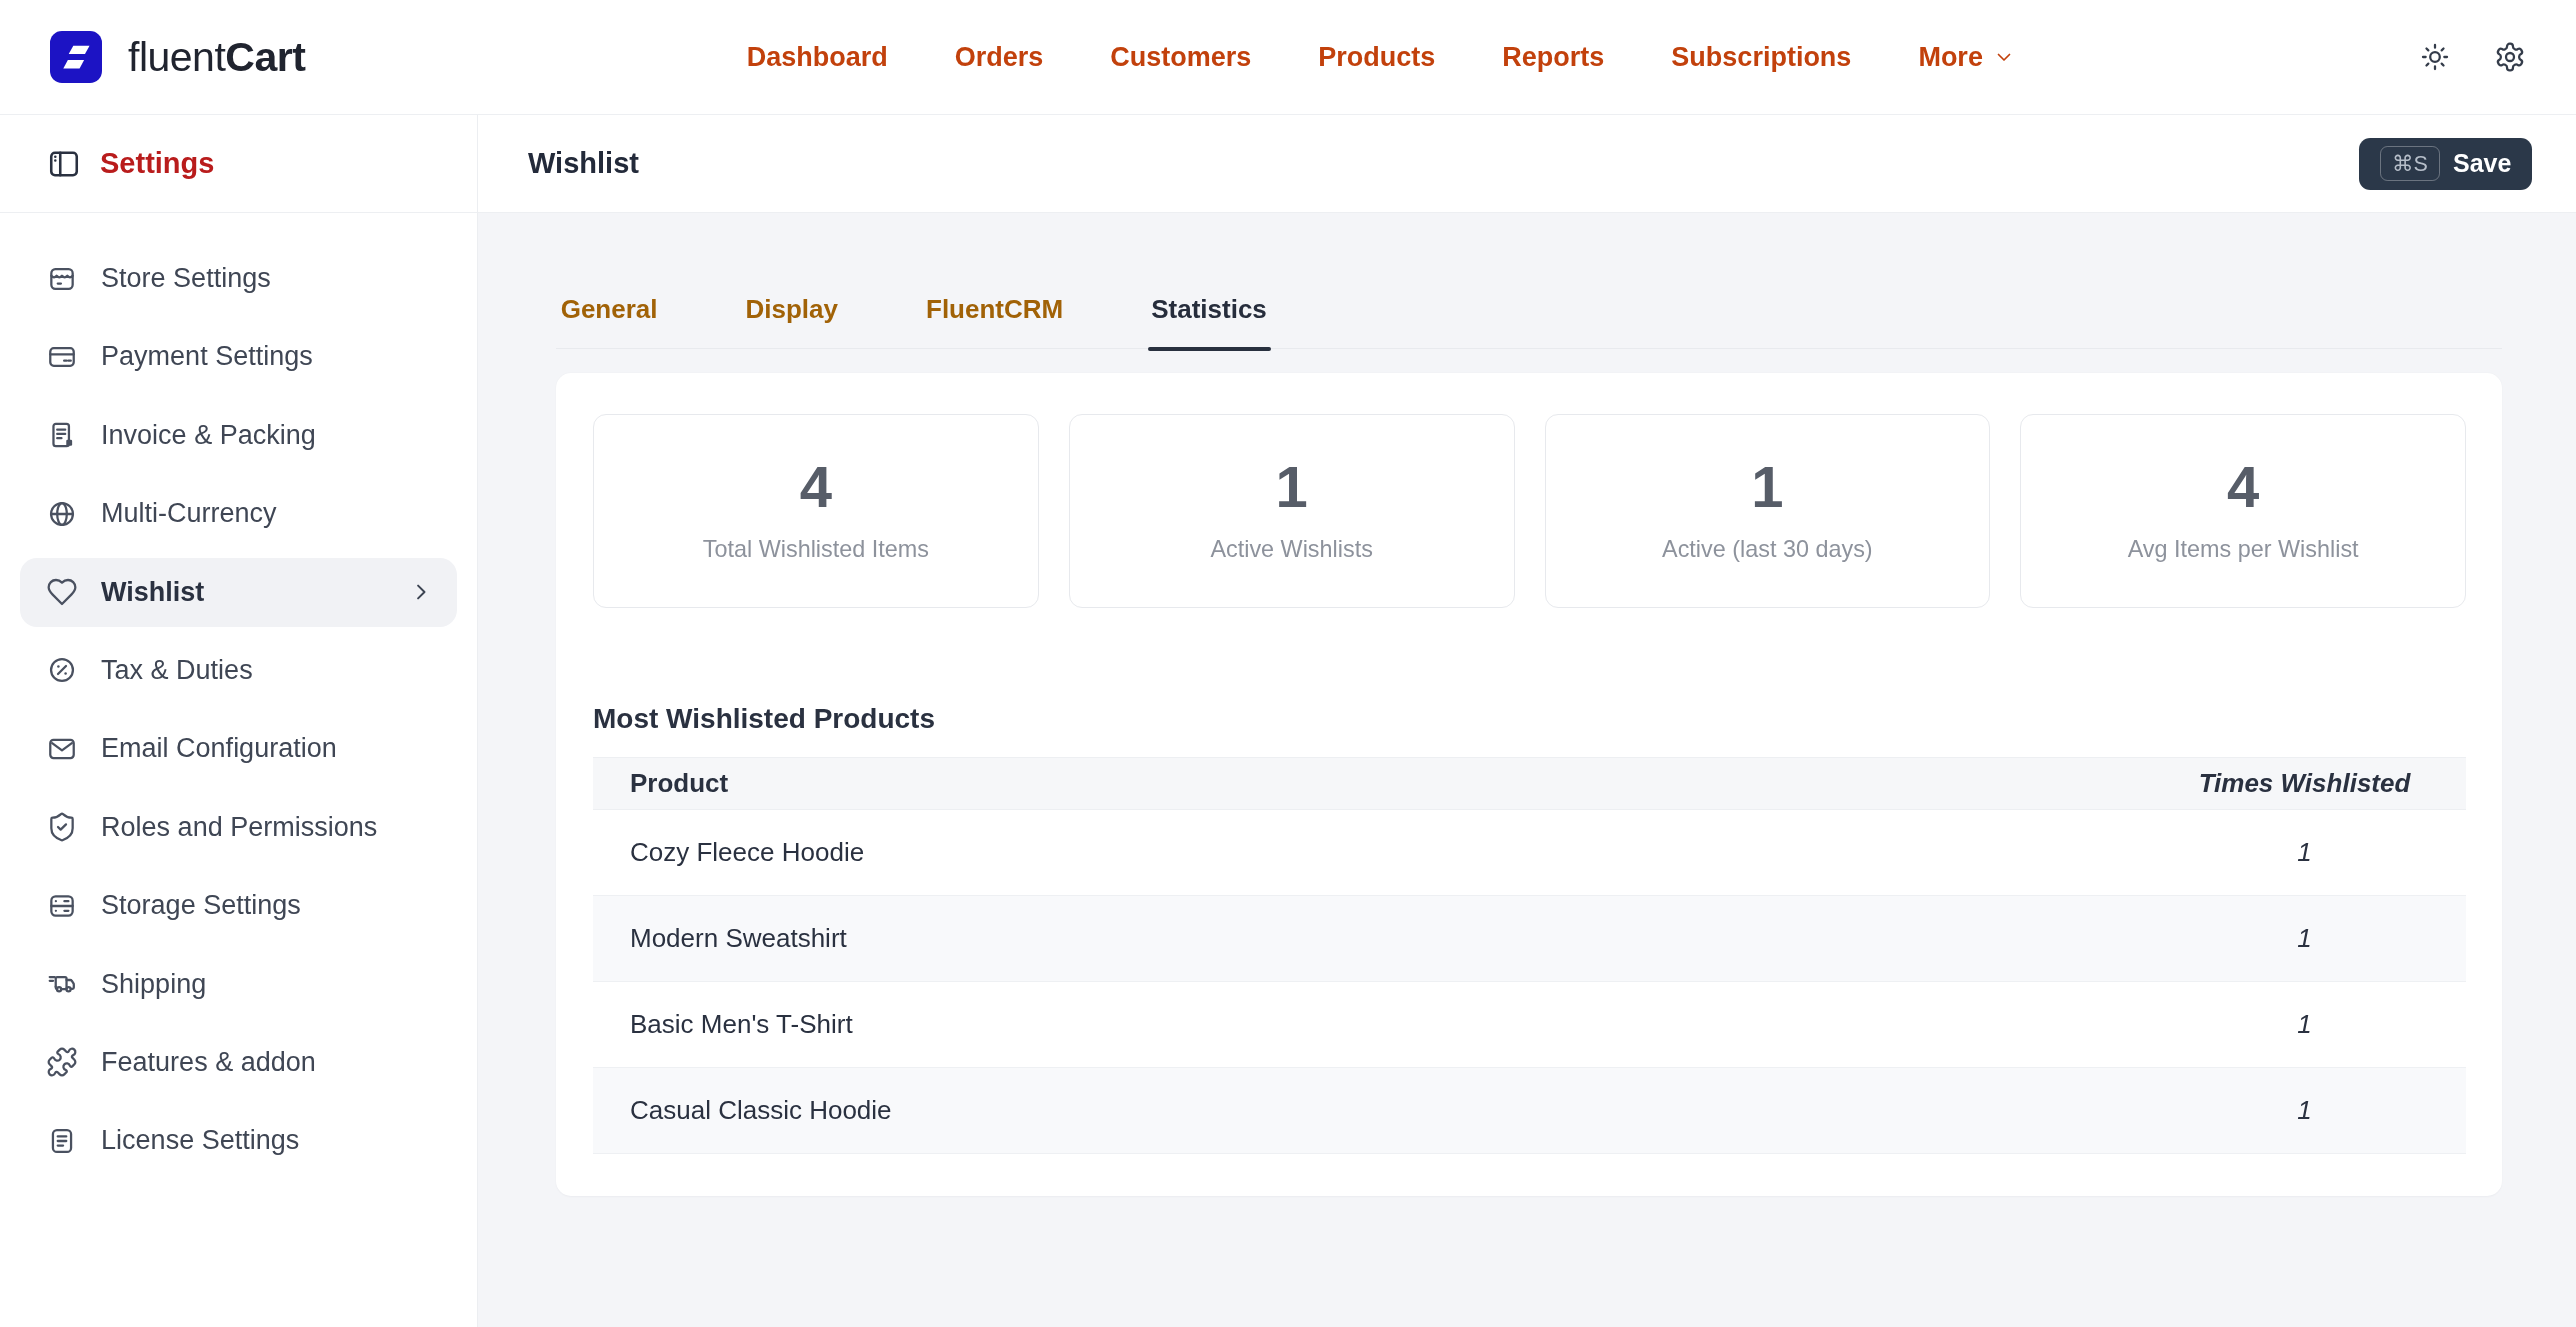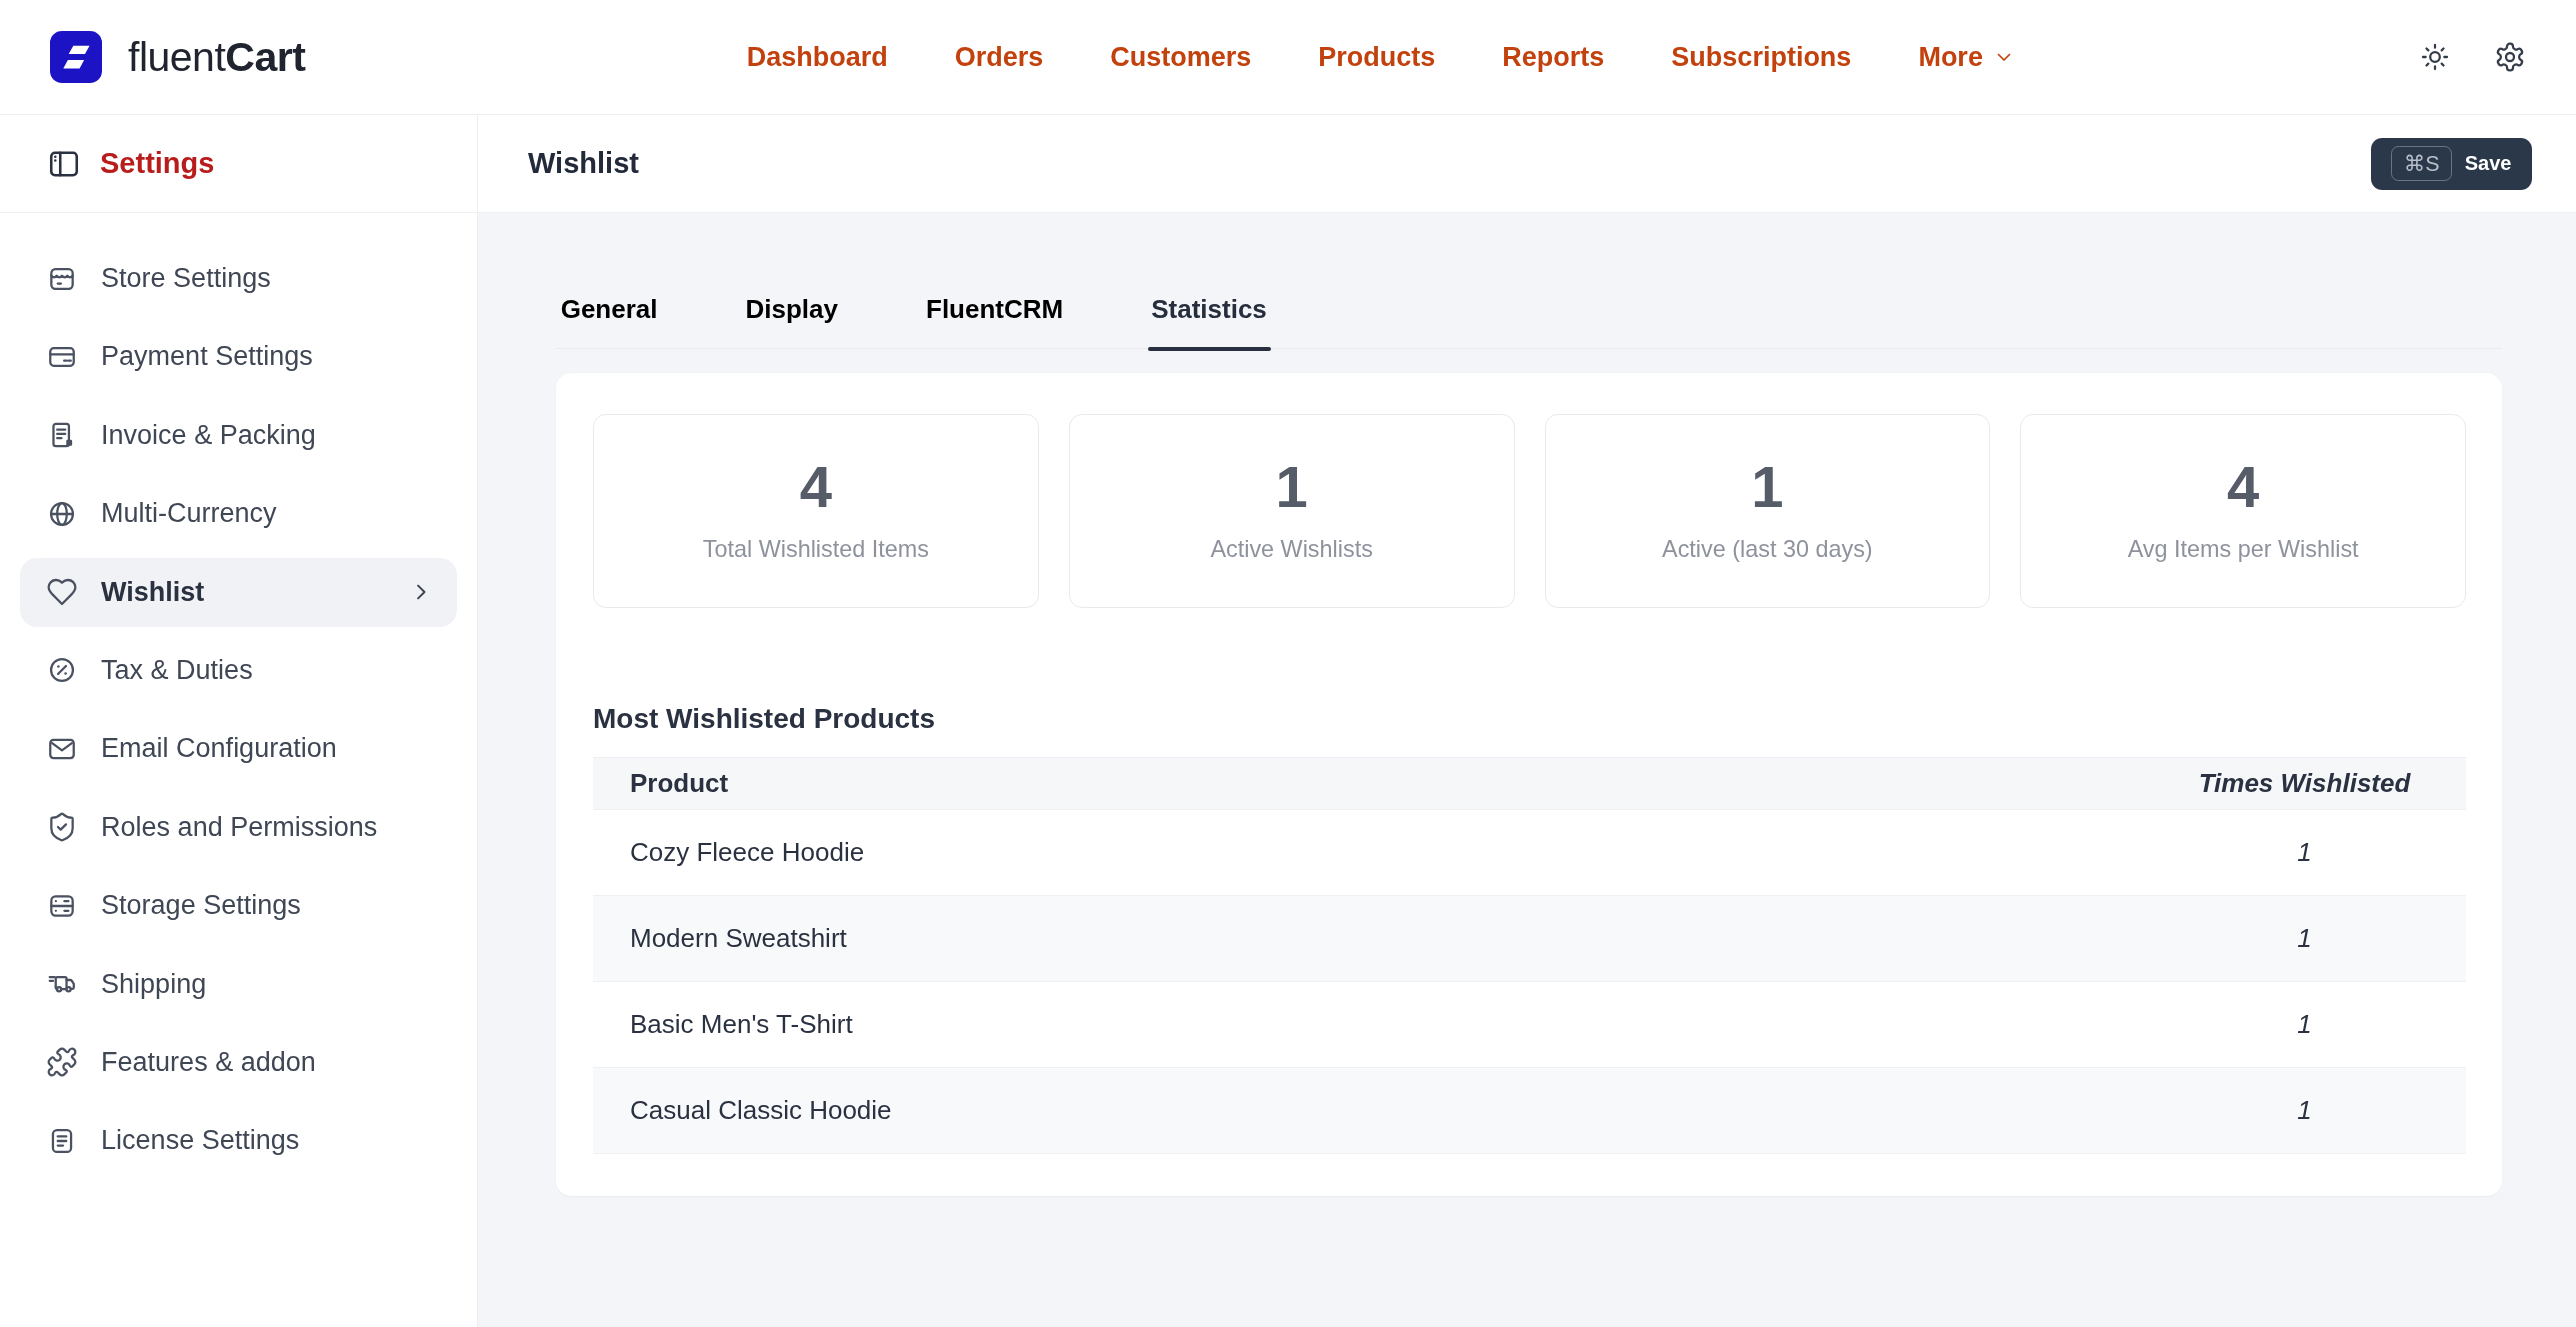--- a/index.html
+++ b/index.html
@@ -62,27 +62,27 @@
   }
   .page-title { font-size:29px; font-weight:600; color:#232a3a; }
   .save-btn {
     background:var(--save_bg,#2b3849); color:#ffffff; border:none; border-radius:11.2px;
     height:52px; padding:0 20.6px; display:flex; align-items:center; gap:13px; cursor:pointer;
   }
   .kbd-badge {
     border:1.4px solid rgba(255,255,255,.3); border-radius:7.5px; color:#b6bec9;
     font-size:21.5px; padding:3.7px 11.2px; font-family:"Liberation Sans","DejaVu Sans",sans-serif;
   }
-  .save-label { font-size:20px; font-weight:600; }
+  .save-label { font-size:25px; font-weight:600; }
 
   .content { flex:1; padding:0 74px 0 78px; overflow:hidden; }
 
   
   .tabs { margin-top:81px; display:flex; gap:88px; border-bottom:1.9px solid #e8eaee; padding-left:4.7px; }
-  .tab { font-size:26px; font-weight:600; color:#000000; padding-bottom:22.5px; position:relative; cursor:pointer; }
+  .tab { font-size:26px; font-weight:600; color:#a16207; padding-bottom:22.5px; position:relative; cursor:pointer; }
   .tab.active { color:#262d3c; }
   .tab.active::after {
     content:""; position:absolute; left:-3.7px; right:-3.7px; bottom:-3.7px; height:4.7px;
     background:#28303f; border-radius:1.9px;
   }
 
   
   .panel {
     margin-top:24px; background:#ffffff; border-radius:15px;
     box-shadow:0 0.9px 1.9px rgba(16,24,40,.04);

